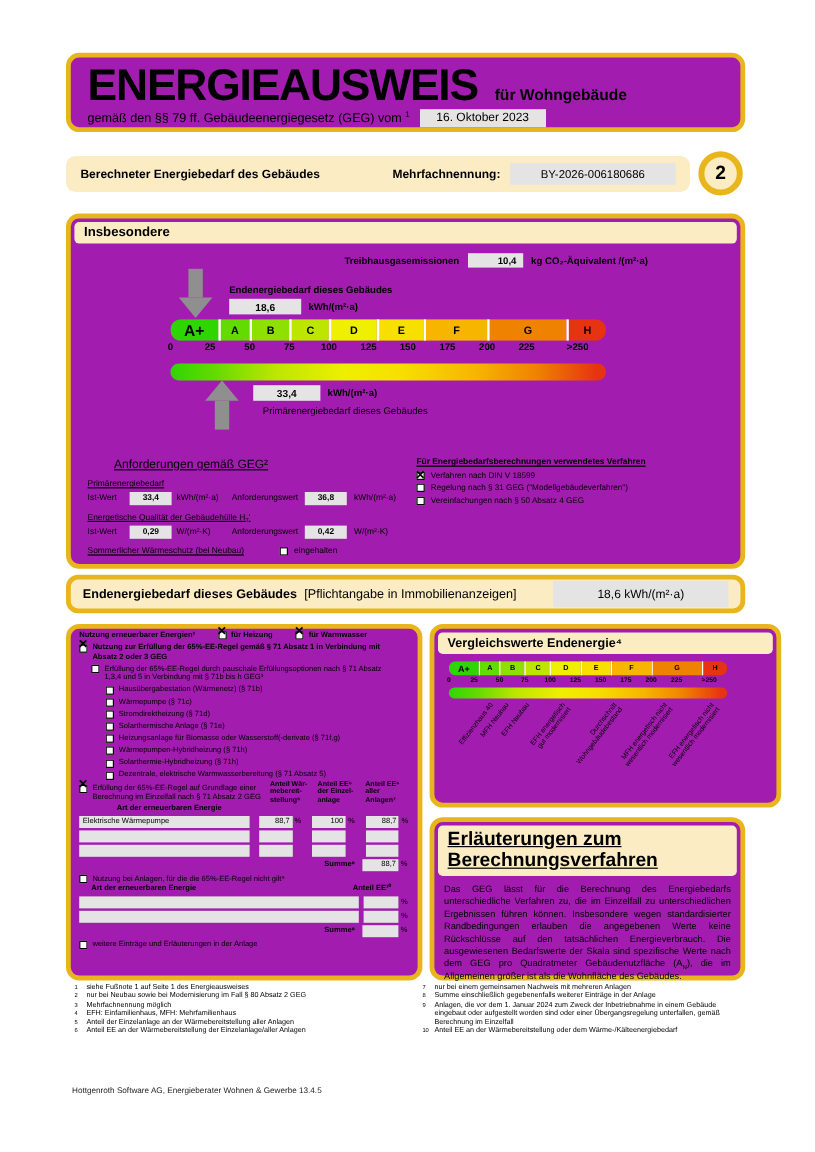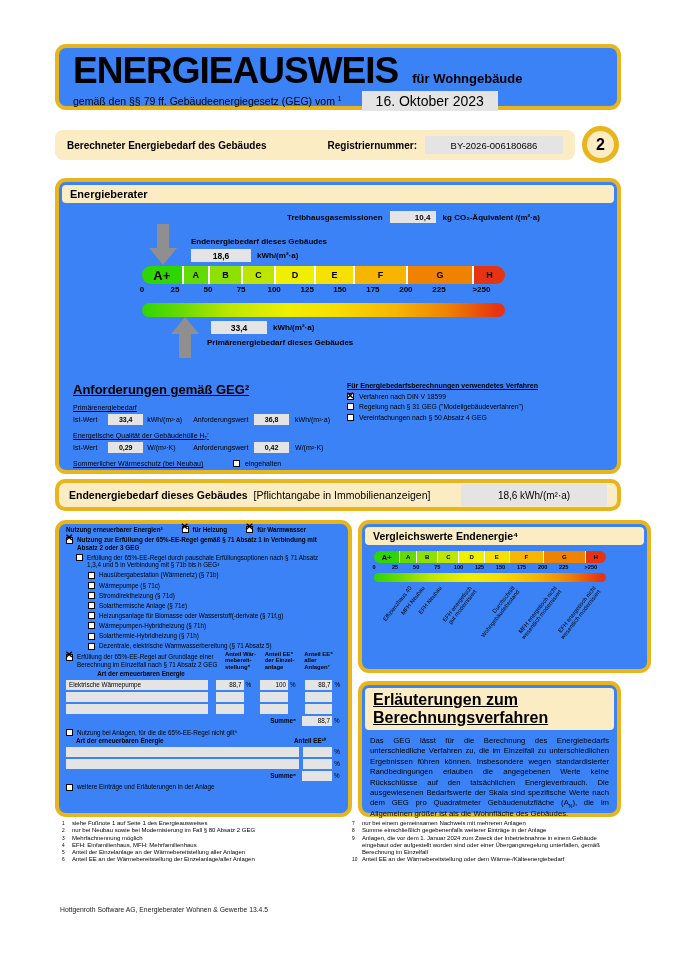--- a/index.html
+++ b/index.html
@@ -4,34 +4,34 @@
 <style>
   :root{
     --yellow:#E8B51D;
     --cream:#FBECC4;
     --gray:#E4E4E4;
     --arrow:#8F8F8F;
   }
   *{box-sizing:border-box;margin:0;padding:0;}
   body{background:#fff;font-family:"Liberation Sans",sans-serif;color:#000;}
   #page{position:relative;width:679px;height:960px;background:#fff;overflow:hidden;}
-  .box{position:absolute;border:4px solid var(--yellow);border-radius:11px;background:#3b82f6;}
+  .box{position:absolute;border:4px solid var(--yellow);border-radius:11px;background:#a21caf;}
   .sec-head{background:var(--cream);font-weight:bold;border-radius:4px;margin:3px;padding:3px 8px;}
   .graybox{background:var(--gray);display:inline-flex;align-items:center;justify-content:center;}
   .cb{width:7px;height:7px;border:1px solid #000;display:inline-block;position:relative;flex:none;background:#fff;}
   .cb.checked::after{content:"✕";position:absolute;left:-2px;top:-4px;font-size:10px;font-weight:bold;color:#000;}
   .u{text-decoration:underline;}
   sup.fn{font-size:0.65em;vertical-align:super;line-height:0;}
   
   #hdr{left:55px;top:44px;width:566px;height:66px;padding:4px 14px 0 14px;}
   #hdr .trow{display:flex;align-items:baseline;}
   #hdr h1{font-size:37px;font-weight:bold;letter-spacing:-1px;line-height:38px;}
   #hdr .sub{font-size:13px;font-weight:bold;margin-left:14px;}
   #hdr .law{font-size:10.5px;margin-top:1px;display:flex;align-items:center;gap:4px;}
-  #hdr .datebox{background:var(--gray);padding:2px 14px;font-size:14px;margin-left:16px;}
+  #hdr .datebox{background:var(--gray);padding:2px 14px;font-size:10px;margin-left:4px;}
   
   #meta{position:absolute;left:55px;top:130px;width:520px;height:30px;background:var(--cream);border-radius:8px;display:flex;align-items:center;padding:0 12px;font-size:10px;}
   #meta .t{font-weight:bold;}
   #meta .reg{font-weight:bold;margin-left:auto;}
   #meta .regbox{background:var(--gray);margin-left:8px;width:138px;height:18px;font-size:9.5px;}
   #pagenum{position:absolute;left:582px;top:126px;width:37px;height:37px;border-radius:50%;border:5px solid var(--yellow);background:var(--cream);display:flex;align-items:center;justify-content:center;font-size:16px;font-weight:bold;}
   
   #eb{left:55px;top:178px;width:566px;height:296px;}
   #eb .sec-head{font-size:11px;}
   #ghg{position:absolute;left:228px;top:29px;display:flex;align-items:center;gap:7px;font-size:8px;font-weight:bold;}
@@ -42,34 +42,34 @@
   .tri-up{width:0;height:0;border-left:14px solid transparent;border-right:14px solid transparent;border-bottom:17px solid var(--arrow);}
   #arr-end{left:90px;top:42px;width:28px;}
   #arr-end .stem{width:12px;height:24px;margin:0 auto;}
   #arr-prim{left:112px;top:135px;width:28px;}
   #arr-prim .stem{width:12px;height:24px;margin:0 auto;}
   #end-lbl{position:absolute;left:132px;top:55px;font-size:8px;font-weight:bold;}
   #end-val{position:absolute;left:132px;top:67px;display:flex;align-items:center;gap:6px;font-size:8px;font-weight:bold;}
   #end-val .graybox{width:60px;height:13px;font-size:8.5px;}
   #prim-val{position:absolute;left:152px;top:139px;display:flex;align-items:center;gap:6px;font-size:8px;font-weight:bold;}
   #prim-val .graybox{width:56px;height:13px;font-size:8.5px;}
-  #prim-lbl{position:absolute;left:148px;top:156px;font-size:8px;font-weight:bold;}
+  #prim-lbl{position:absolute;left:160px;top:156px;font-size:8px;font-weight:normal;}
   
   #bigscale{position:absolute;left:83px;top:84px;width:363px;}
   .lbar{display:flex;height:18px;border-radius:9px;overflow:hidden;}
   .lbar .seg{display:flex;align-items:center;justify-content:center;font-weight:bold;font-size:9px;}
   .lbar .seg+.seg{border-left:2px solid #fff;}
   .lbar .seg.first{font-size:13px;}
   .ticks{position:relative;height:11px;margin-top:1px;}
   .ticks span{position:absolute;transform:translateX(-50%);font-size:8px;font-weight:bold;white-space:nowrap;}
   .gbar{height:14px;border-radius:8px;background:linear-gradient(to right,#2FD500 0%,#63DA00 10%,#BCE600 24%,#EFEF00 40%,#F7DF00 53%,#F7B500 70%,#EF8300 84%,#E63311 98%);}
   #bigscale .gbar{margin-top:7px;}
   
   #anf{position:absolute;left:14px;top:200px;width:268px;font-size:7px;}
-  #anf .title{font-weight:bold;font-size:13px;}
+  #anf .title{font-weight:normal;font-size:10px;margin-left:22px;}
   #anf .row{display:flex;align-items:center;margin-top:3px;}
   #anf .row .graybox{width:38px;height:11px;font-weight:bold;font-size:7px;margin:0 4px;}
   #anf .lab{width:34px;}
   #anf .unit{width:50px;}
   #anf .anfw{width:62px;}
   #anf .blk{margin-top:7px;}
   #verf{position:absolute;left:288px;top:200px;width:264px;font-size:6.8px;}
   #verf .title{font-weight:bold;font-size:7px;}
   #verf .opt{display:flex;align-items:flex-start;gap:5px;margin-top:3.5px;}
   
@@ -143,27 +143,27 @@
       <span class="sub">für Wohngebäude</span>
     </div>
     <div class="law">
       <span><span>gemäß den §§ 79 ff. Gebäudeenergiegesetz (GEG) vom</span>&nbsp;<sup class="fn">1</sup></span>
       <span class="datebox">16. Oktober 2023</span>
     </div>
   </div>
 
   <div id="meta">
     <span class="t">Berechneter Energiebedarf des Gebäudes</span>
-    <span class="reg">Registriernummer:</span>
+    <span class="reg">Mehrfachnennung:</span>
     <span class="graybox regbox">BY-2026-006180686</span>
   </div>
   <div id="pagenum">2</div>
 
   <div id="eb" class="box">
-    <div class="sec-head">Energieberater</div>
+    <div class="sec-head">Insbesondere</div>
 
     <div id="ghg">
       <span>Treibhausgasemissionen</span>
       <span class="graybox">10,4</span>
       <span>kg CO₂-Äquivalent /(m²·a)</span>
     </div>
 
     <div id="arr-end" class="arrow">
       <div class="stem"></div>
         <div class="tri-down"></div>

